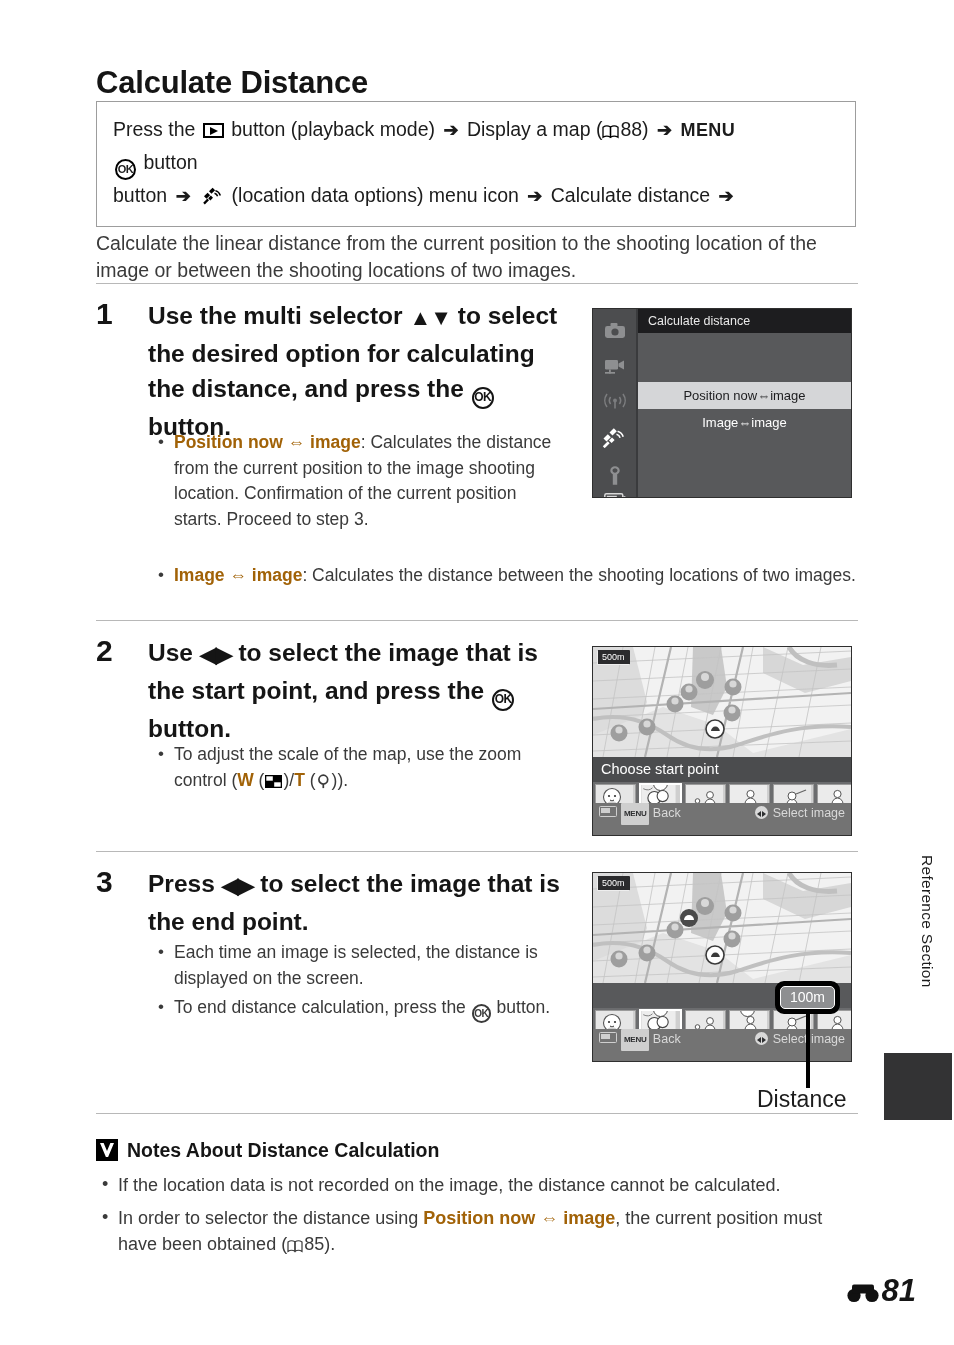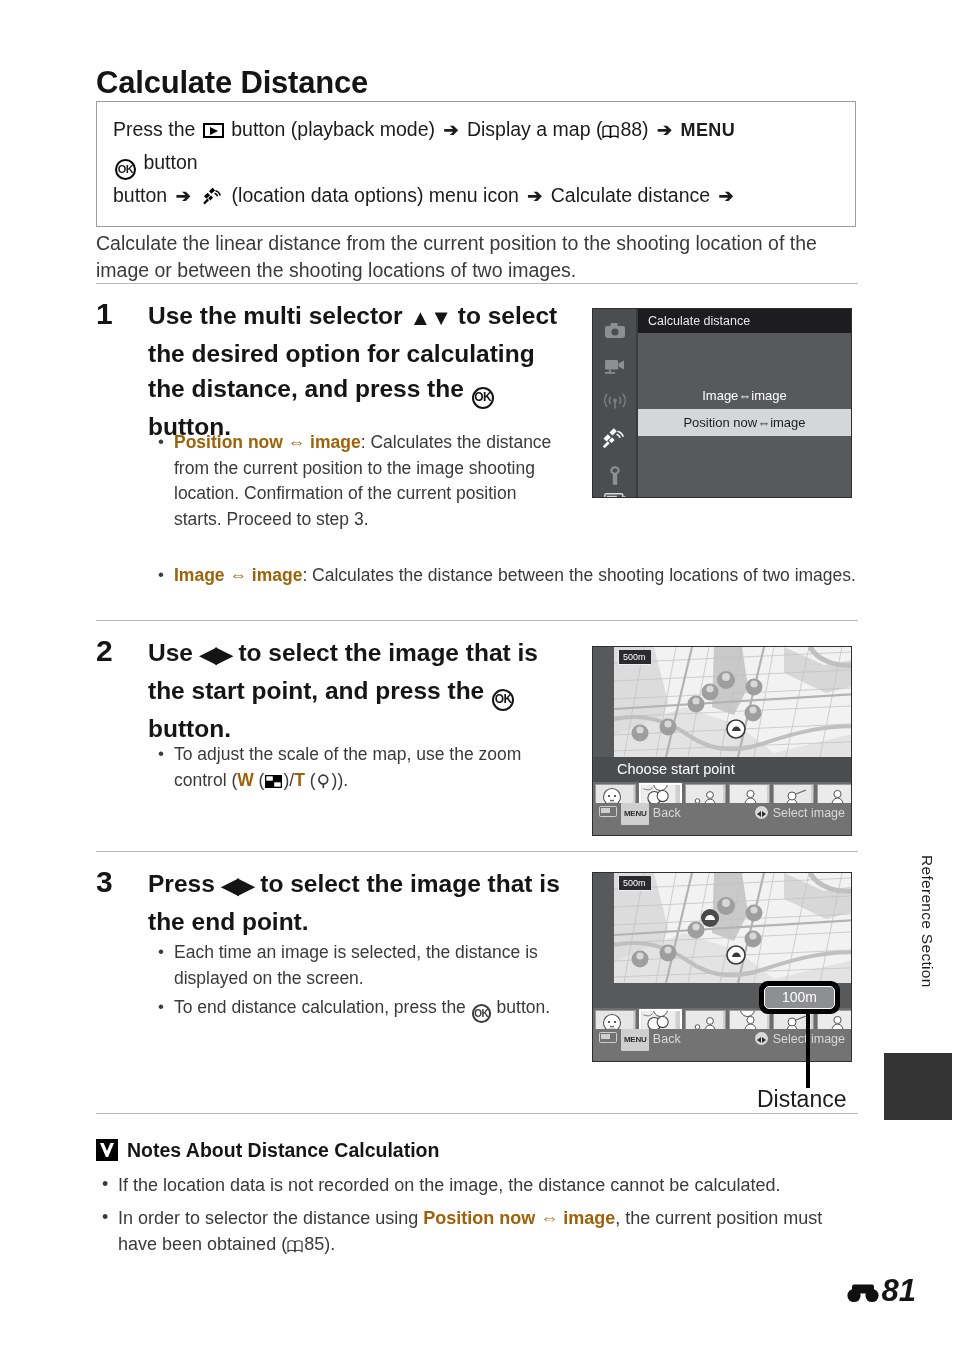--- a/index.html
+++ b/index.html
@@ -104,29 +104,29 @@
     position:absolute;left:45px;top:0;right:0;height:24px;background:#1d1d1f;
     color:#e9e9e9;font-size:12.5px;line-height:24px;padding-left:10px;box-sizing:border-box;
   }
   .menu-body{position:absolute;left:45px;top:24px;right:0;bottom:0;background:#58595b;}
   .menu-row{
     height:27px;line-height:27px;text-align:center;font-size:13px;color:#ffffff;
   }
   .menu-row.sel{background:#d5d6d8;color:#1d1d1f;}
 
   
-  .mapwrap{position:absolute;left:0;top:0;right:0;height:110px;overflow:hidden;background:#737373;margin-left:21px;}
+  .mapwrap{position:absolute;left:0;top:0;right:0;height:110px;overflow:hidden;background:#737373;}
   .scale-tag{
     position:absolute;left:4px;top:3px;background:#2b2b2d;color:#fff;
     font-size:9px;line-height:12px;padding:1px 5px 1px 4px;border-radius:1px;z-index:5;
     border:1px solid #eee;border-top:none;border-right:none;
   }
   .map-caption{
     position:absolute;left:0;right:0;top:110px;height:25px;background:#4b4c4e;
-    color:#fff;font-size:14.5px;line-height:25px;padding-left:24px;box-sizing:border-box;
+    color:#fff;font-size:14.5px;line-height:25px;padding-left:8px;box-sizing:border-box;
   }
   .thumbrow{
     position:absolute;left:0;right:0;top:135px;height:34px;background:#6b6c6e;
     display:flex;align-items:center;padding:0 2px;box-sizing:border-box;
   }
   .thumb{
     width:39px;height:28px;margin-right:3px;background:#cfcfcf;border:1px solid #9b9b9b;
     position:relative;overflow:hidden;flex:none;
   }
   .thumb.hl{border:2px solid #ffffff;}
@@ -156,21 +156,21 @@
   .bot-right{position:absolute;right:6px;top:0;}
   .bot-left{position:absolute;left:0;top:0;}
 
   
   .dist-chip{
     position:absolute;right:11px;top:108px;
     border:4px solid #000;border-radius:9px;background:#000;z-index:9;padding:1px;
   }
   .dist-chip .inner{
     background:#8e8f91;color:#fff;border:1.5px solid #fff;border-radius:5px;
-    font-size:14px;line-height:19px;padding:1px 17px;text-align:center;
+    font-size:14px;line-height:19px;padding:1px 9px;text-align:center;
   }
   .leader{position:absolute;width:4px;background:#000;}
   .dist-label{position:absolute;font-size:23px;color:#1c1c1c;}
 
   
   .ref-vert{
     position:absolute;right:18px;top:855px;
     writing-mode:vertical-rl;font-size:15.5px;letter-spacing:.3px;color:#1c1c1c;
   }
   .ref-tab{position:absolute;right:2px;top:1053px;width:68px;height:67px;background:#333334;}
@@ -294,22 +294,22 @@
           </svg></span>
       <span style="margin-top:auto;margin-bottom:5px"><svg width="22" height="11" viewBox="0 0 22 11">
             <rect x="0.8" y="0.8" width="18" height="9" rx="1.6" fill="none" stroke="#d9d9d9" stroke-width="1.5"></rect>
             <rect x="2.8" y="2.8" width="10" height="5" fill="#d9d9d9"></rect>
             <rect x="19.4" y="3.2" width="2" height="4.4" fill="#d9d9d9"></rect>
           </svg></span>
     </div>
     <div class="menu-title">Calculate distance</div>
     <div class="menu-body">
       <div style="height:49px"></div>
+      <div class="menu-row sel">Position now⇔image</div>
       <div class="menu-row">Image⇔image</div>
-      <div class="menu-row sel">Position now⇔image</div>
     </div>
   </div>
 
   <div class="step-num" style="left:96px;top:634px">2</div>
   <div class="step-head" style="left:148px;top:635px;width:420px">
     <span>Use</span>
     <span class="tri">◀▶</span>
     <span>to select the image that is the start point, and press the</span>
     <span class="ok-b2">OK</span>
     <span>button.</span>

